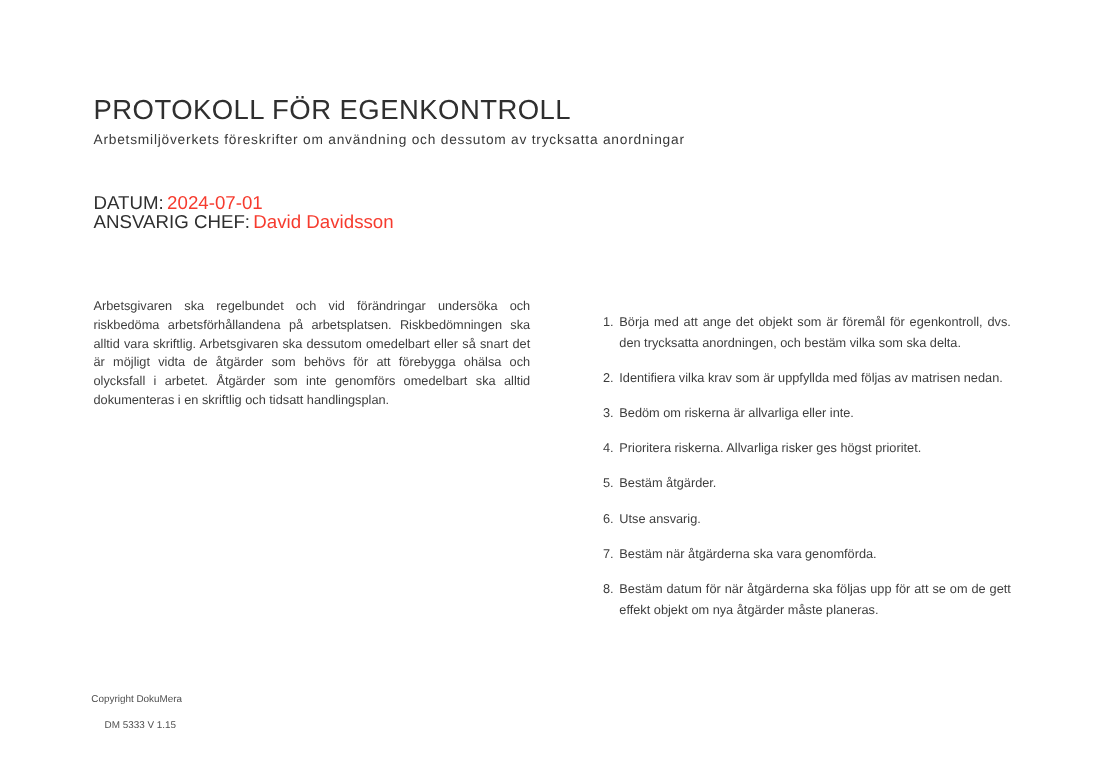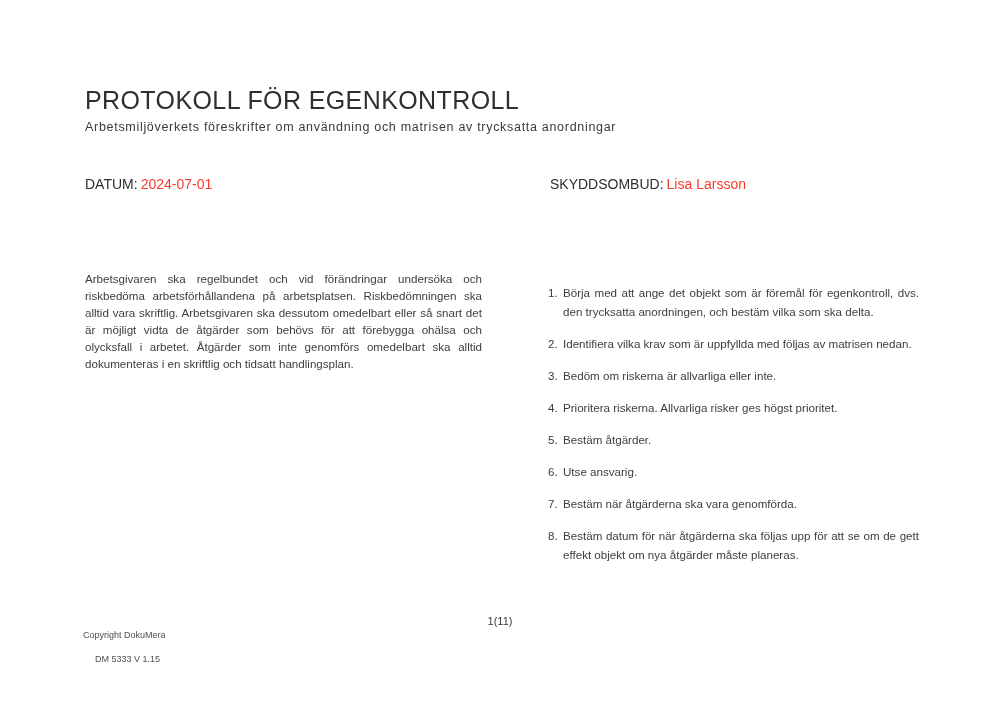--- a/index.html
+++ b/index.html
@@ -14,21 +14,21 @@
     color: var(--ink); white-space: nowrap;
   }
   .subtitle {
     position: absolute; left: 85px; top: 120px;
     font-size: 12.5px; letter-spacing: 0.7px;
     color: #3a3a3a; white-space: nowrap;
   }
 
   .fields-left  { position: absolute; left: 85px;  top: 176px; }
   .fields-right { position: absolute; left: 550px; top: 176px; }
-  .field-row { font-size: 14px; line-height: 17.3px; color: var(--ink); white-space: nowrap; }
+  .field-row { font-size: 17px; line-height: 17.3px; color: var(--ink); white-space: nowrap; }
   .field-label { color: var(--ink); }
   .field-value { color: var(--accent); margin-left: 3px; }
 
   .intro {
     position: absolute; left: 85px; top: 270px; width: 397px;
     font-size: 11.6px; line-height: 17px; text-align: justify;
     color: var(--body-ink);
   }
 
   .instructions {
@@ -51,46 +51,45 @@
     position: absolute; left: 83px; top: 654px;
     font-size: 9px; color: var(--muted); margin-left: 12px;
   }
 </style>
 </head>
 <body>
 
 <div class="page">
 
   <div class="title">PROTOKOLL FÖR EGENKONTROLL</div>
-  <div class="subtitle">Arbetsmiljöverkets föreskrifter om användning och matrisen av trycksatta anordningar</div>
+  <div class="subtitle">Arbetsmiljöverkets föreskrifter om användning och dessutom av trycksatta anordningar</div>
 
   <div class="fields-left">
     <div class="field-row">
       <span class="field-label">DATUM:</span><span class="field-value">2024-07-01</span>
     </div>
+    <div class="field-row">
+      <span class="field-label">ANSVARIG CHEF:</span><span class="field-value">David Davidsson</span>
+    </div>
   </div>
 
   <div class="fields-right">
-    <div class="field-row">
-      <span class="field-label">SKYDDSOMBUD:</span><span class="field-value">Lisa Larsson</span>
-    </div>
   </div>
 
   <div class="intro">Arbetsgivaren ska regelbundet och vid förändringar undersöka och riskbedöma arbetsförhållandena på arbetsplatsen. Riskbedömningen ska alltid vara skriftlig. Arbetsgivaren ska dessutom omedelbart eller så snart det är möjligt vidta de åtgärder som behövs för att förebygga ohälsa och olycksfall i arbetet. Åtgärder som inte genomförs omedelbart ska alltid dokumenteras i en skriftlig och tidsatt handlingsplan.</div>
 
   <div class="instructions">
     <ol>
       <li>Börja med att ange det objekt som är föremål för egenkontroll, dvs. den trycksatta anordningen, och bestäm vilka som ska delta.</li>
       <li>Identifiera vilka krav som är uppfyllda med följas av matrisen nedan.</li>
       <li>Bedöm om riskerna är allvarliga eller inte.</li>
       <li>Prioritera riskerna. Allvarliga risker ges högst prioritet.</li>
       <li>Bestäm åtgärder.</li>
       <li>Utse ansvarig.</li>
       <li>Bestäm när åtgärderna ska vara genomförda.</li>
       <li>Bestäm datum för när åtgärderna ska följas upp för att se om de gett effekt objekt om nya åtgärder måste planeras.</li>
     </ol>
   </div>
 
-  <div class="page-number">1(11)</div>
   <div class="copyright">Copyright DokuMera</div>
   <div class="doc-id">DM 5333 V 1.15</div>
 
 </div>
 
 </body></html>

